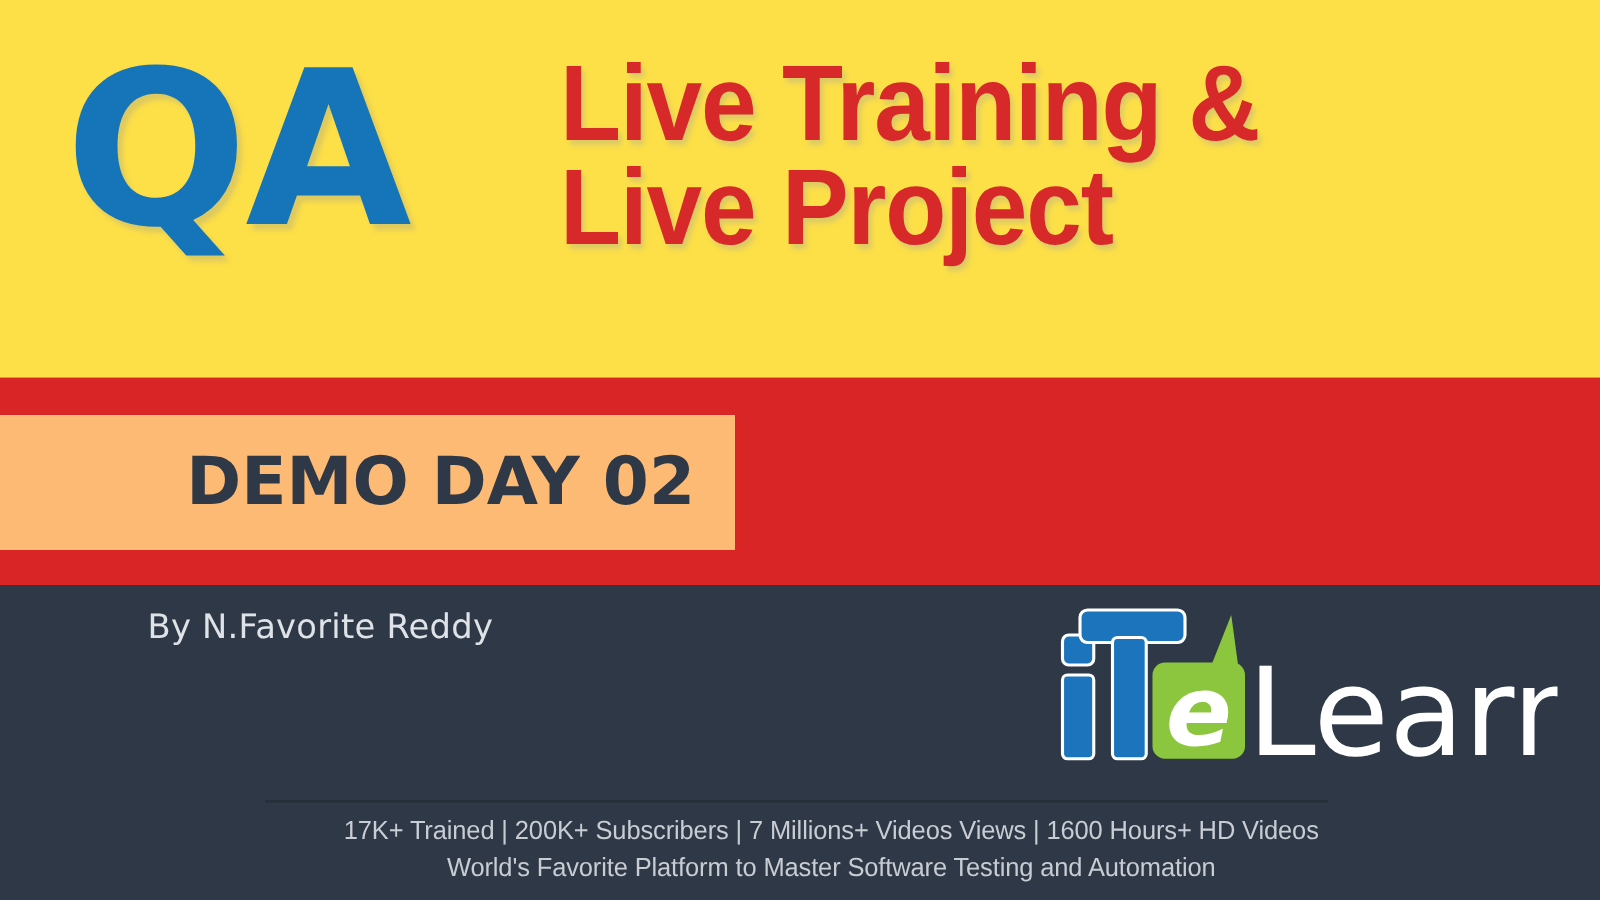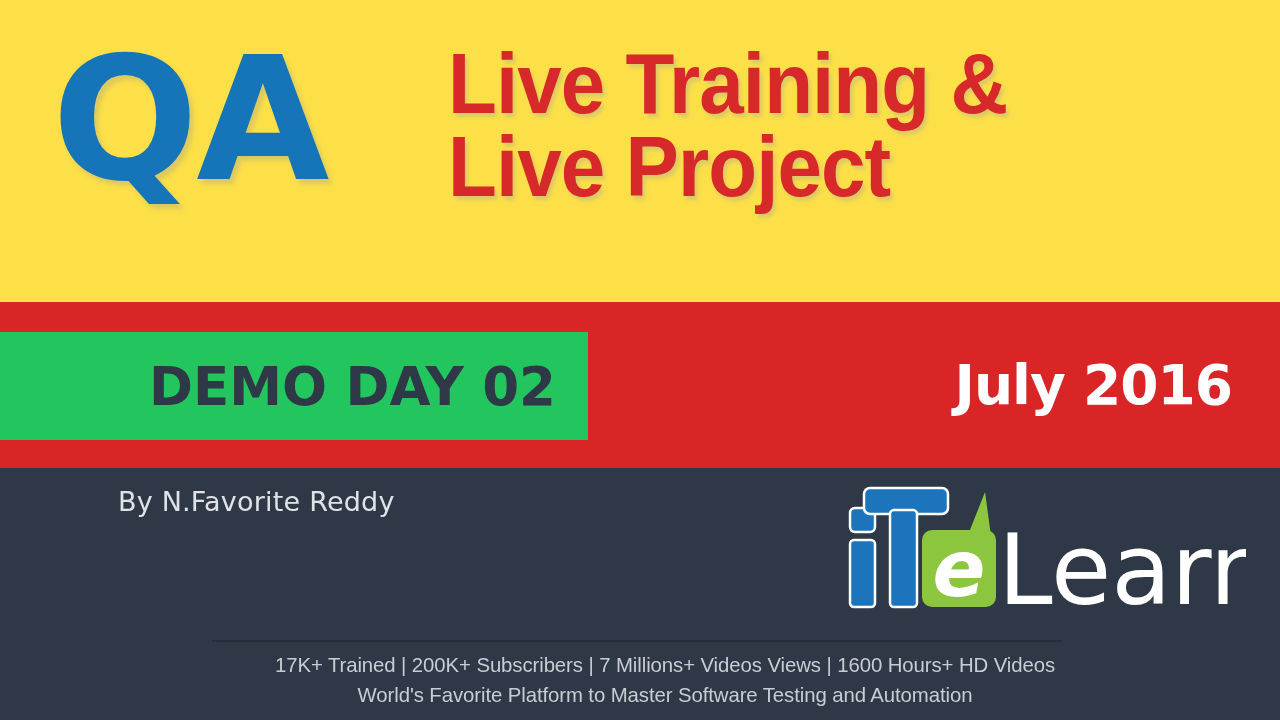--- a/index.html
+++ b/index.html
@@ -70,21 +70,21 @@
     width: 1280px;
     height: 166px;
     background: #da2526;
   }
   .demo-box {
     position: absolute;
     left: 0;
     top: 30px;
     width: 588px;
     height: 108px;
-    background: #22c55e;
+    background: #fdba74;
   }
   .demo-label {
     position: absolute;
     right: 32px;
     top: 50%;
     transform: translateY(-50%);
     color: #2f3846;
     font-family: "DejaVu Sans", sans-serif;
     font-weight: bold;
     font-size: 53px;
@@ -171,21 +171,20 @@
     <div class="headline">
       <span class="headline-line">Live Training &amp;</span>
       <span class="headline-line">Live Project</span>
     </div>
   </div>
 
   <div class="red-band">
     <div class="demo-box">
       <span class="demo-label">DEMO DAY 02</span>
     </div>
-    <div class="month-year">July 2016</div>
   </div>
 
   <div class="dark-section">
 
     <div class="author">By N.Favorite Reddy</div>
 
     <svg class="itelearn-logo" viewBox="0 0 400 140">
 
       <rect x="4" y="28" width="25" height="24" rx="5" fill="#1c75bc" stroke="#ffffff" stroke-width="2.5"></rect>
 

